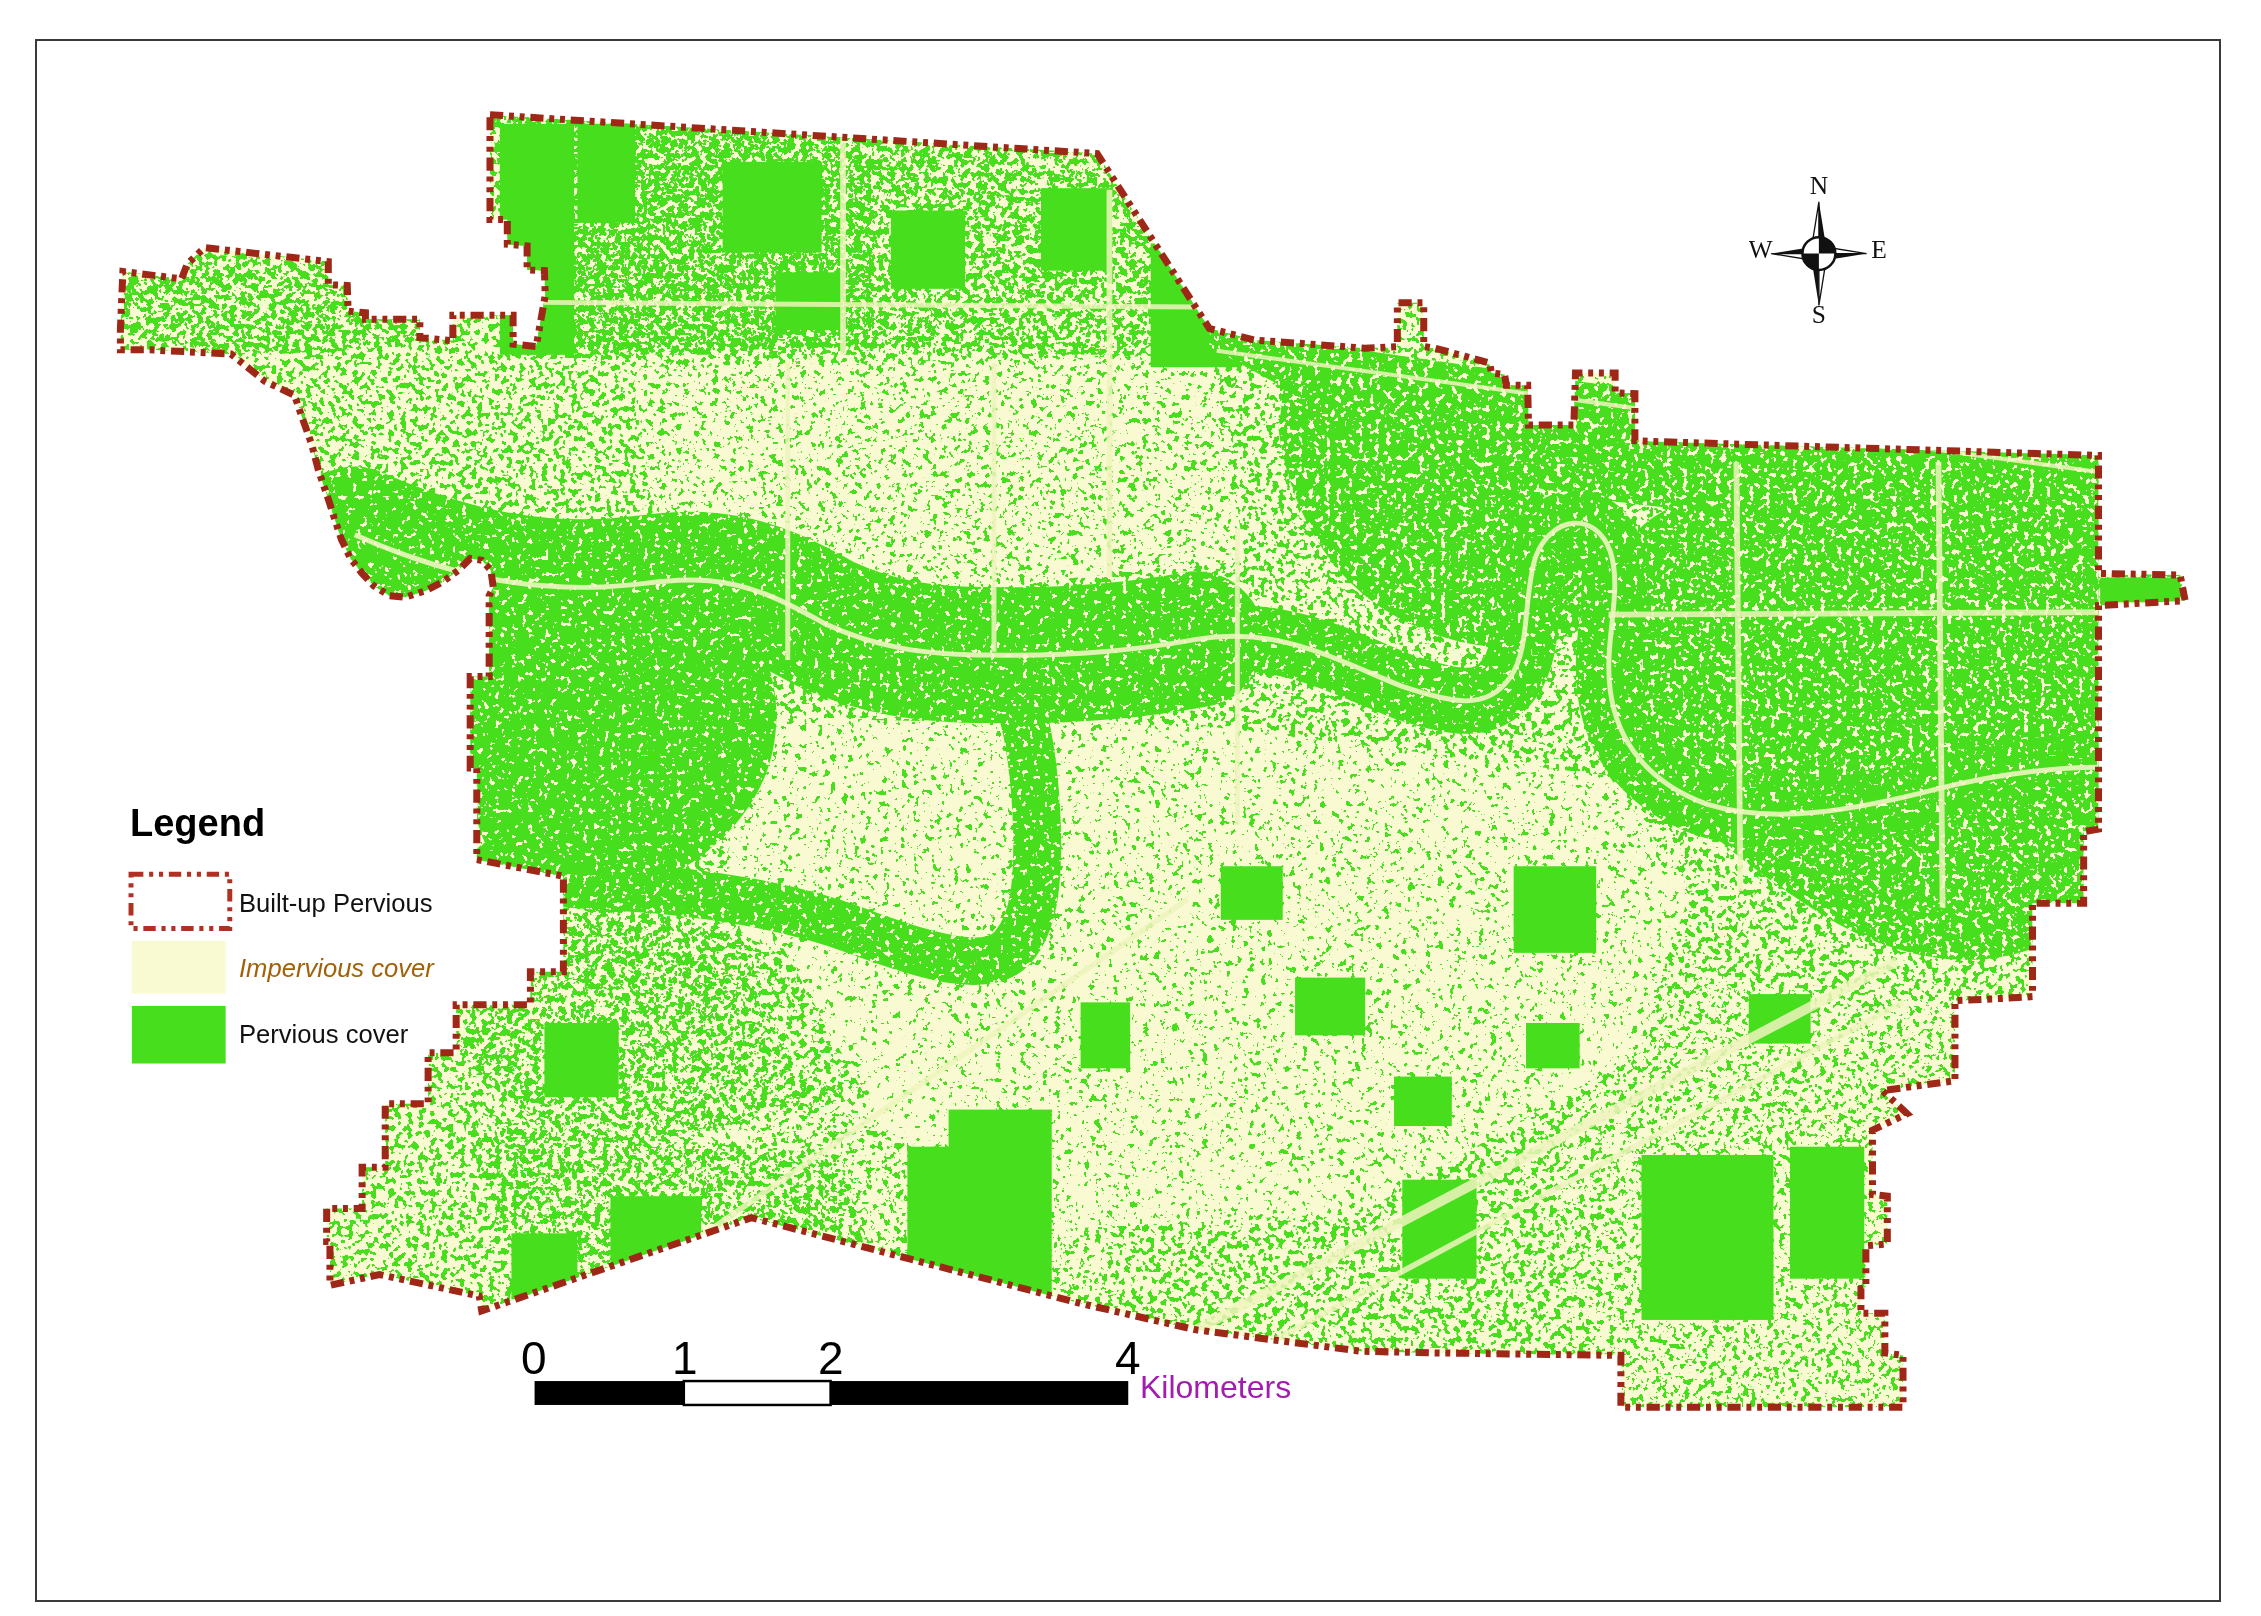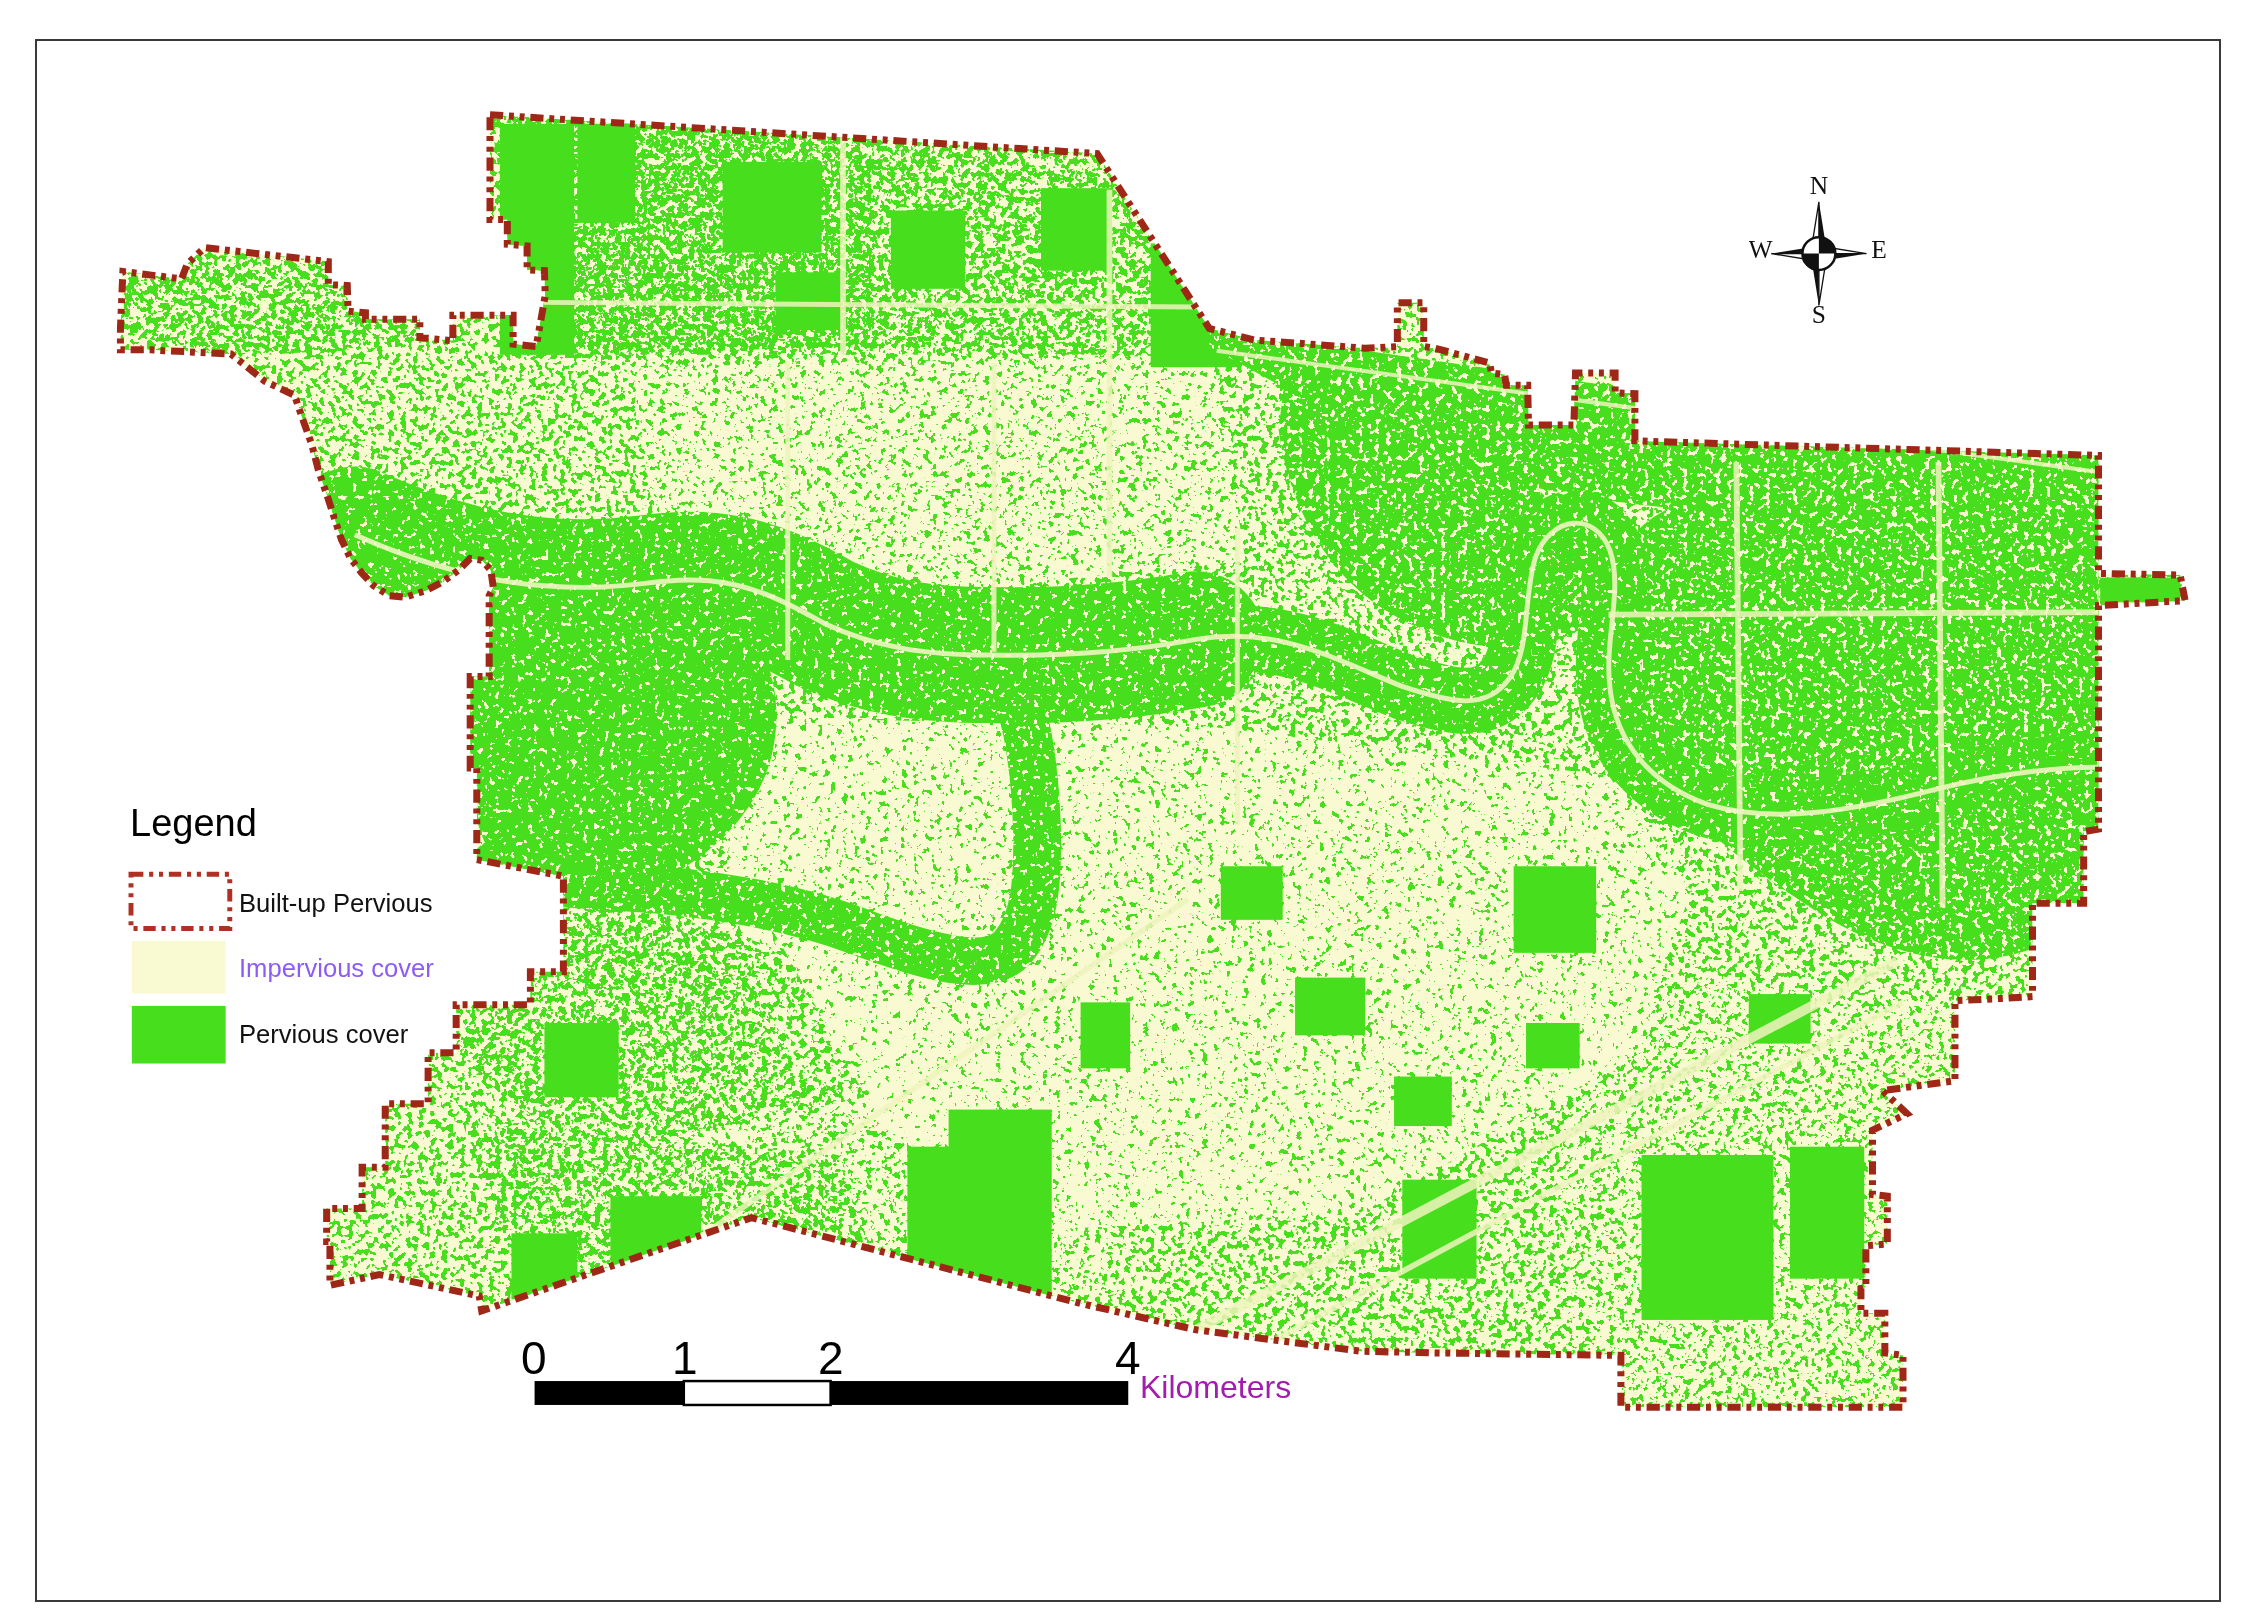--- a/index.html
+++ b/index.html
@@ -169,28 +169,28 @@
             <path d="M1500,640 L1500,1000" stroke-width="6"></path>
             <path d="M2105,560 L2110,1080" stroke-width="7"></path>
             <path d="M2350,560 L2355,1100" stroke-width="7"></path>
             <path d="M1950,745 L2544,742" stroke-width="7"></path>
             <path d="M660,1630 L1440,1090" stroke-width="7"></path>
           </g>
 </g>
 <polygon points="594,139 1330,186 1466,398 1520,412 1655,422 1694,420 1694,367 1726,367 1726,420 1740,422 1806,440 1808,452 1824,454 1826,467 1852,467 1853,515 1908,515 1910,452 1958,452 1958,476 1982,477 1982,534 2001,535 2544,552 2544,695 2643,697 2649,728 2544,734 2544,1005 2526,1008 2526,1095 2464,1095 2464,1208 2432,1210 2370,1213 2370,1310 2282,1322 2312,1350 2270,1370 2270,1448 2288,1450 2288,1508 2262,1510 2262,1560 2256,1562 2256,1592 2285,1592 2285,1640 2307,1643 2307,1706 1965,1706 1965,1643 1741,1640 1650,1638 1450,1612 1310,1580 911,1476 584,1589 581,1571 460,1545 400,1558 400,1505 396,1505 396,1465 439,1465 439,1415 467,1415 467,1338 519,1338 519,1276 553,1276 553,1218 643,1218 643,1178 683,1178 683,1062 578,1042 578,931 570,931 570,820 593,820 593,722 598,712 595,691 584,679 570,677 556,691 537,705 516,716 491,724 472,722 453,710 439,695 425,677 414,654 406,630 397,602 386,570 378,539 368,511 357,479 321,462 280,429 182,424 146,424 146,398 149,329 220,338 227,320 248,300 398,317 398,345 421,346 422,377 443,379 443,387 509,387 509,409 549,413 549,382 622,382 622,417 650,420 661,358 660,328 639,327 639,298 615,296 615,266 594,266" fill="none" stroke="#9E2718" stroke-width="8.5" stroke-dasharray="16 7 6 7 6 7" stroke-linejoin="miter"></polygon>
       </svg></div>
     <div style="position:absolute;left:35px;top:39px;width:2182px;height:1559px;border:2.5px solid #3a3a3a;"></div>
-<div style="position:absolute;left:130px;top:802px;font-weight:normal;font-size:38px;color:#000;">Legend</div>
+<div style="position:absolute;left:130px;top:802px;font-weight:bold;font-size:38px;color:#000;">Legend</div>
 <svg style="position:absolute;left:124px;top:866px" width="577" height="214" viewBox="0 0 700 260">
  <rect x="8" y="10" width="120" height="66" fill="#fff" stroke="#B03024" stroke-width="6" stroke-dasharray="15 7 5 7 5 7"></rect>
  <rect x="9" y="91" width="114" height="64" fill="#FAFAD2"></rect>
  <rect x="9" y="170" width="114" height="70" fill="#47DE1D"></rect>
 </svg>
 <div style="position:absolute;left:239px;top:889px;font-size:25.6px;color:#111;">Built-up Pervious</div>
-<div style="position:absolute;left:239px;top:954px;font-size:25.6px;color:#8b5cf6;">Impervious cover</div>
+<div style="position:absolute;left:239px;top:954px;font-size:25.6px;color:#a16207;font-style:italic;">Impervious cover</div>
 <div style="position:absolute;left:239px;top:1020px;font-size:25.6px;color:#111;">Pervious cover</div>
 
 <svg style="position:absolute;left:495px;top:1320px" width="907" height="132" viewBox="0 0 1100 160">
  <rect x="48" y="74" width="181" height="29" fill="#000"></rect>
  <rect x="229" y="74" width="178" height="29" fill="#fff" stroke="#000" stroke-width="3"></rect>
  <rect x="407" y="74" width="361" height="29" fill="#000"></rect>
 </svg>
 <div style="position:absolute;left:521px;top:1331px;font-size:46px;color:#000;">0</div>
 <div style="position:absolute;left:672px;top:1331px;font-size:46px;color:#000;">1</div>
 <div style="position:absolute;left:818px;top:1331px;font-size:46px;color:#000;">2</div>

